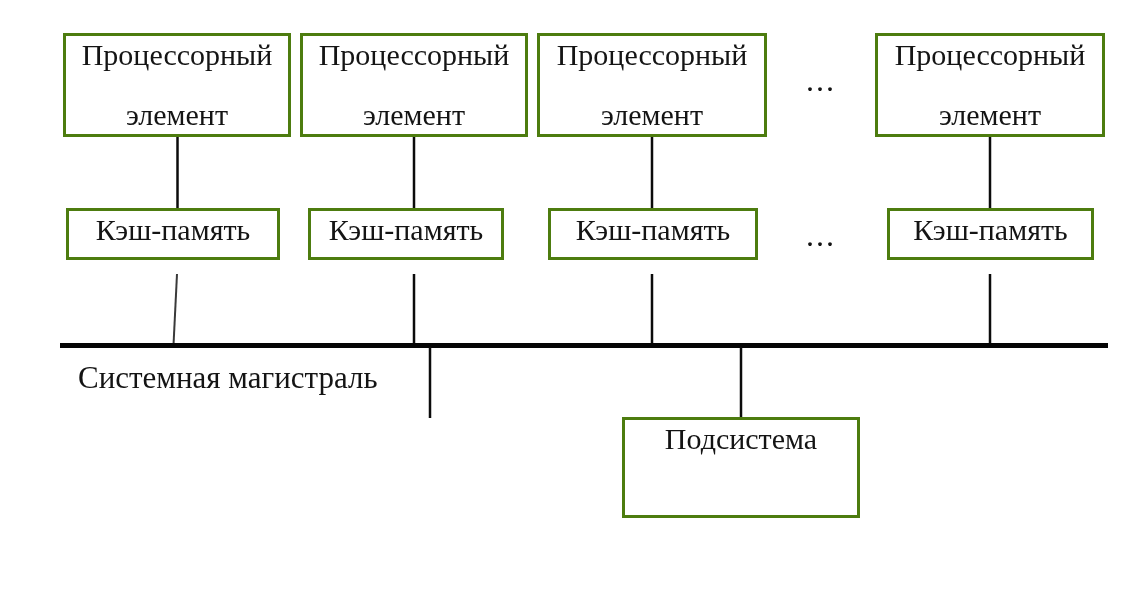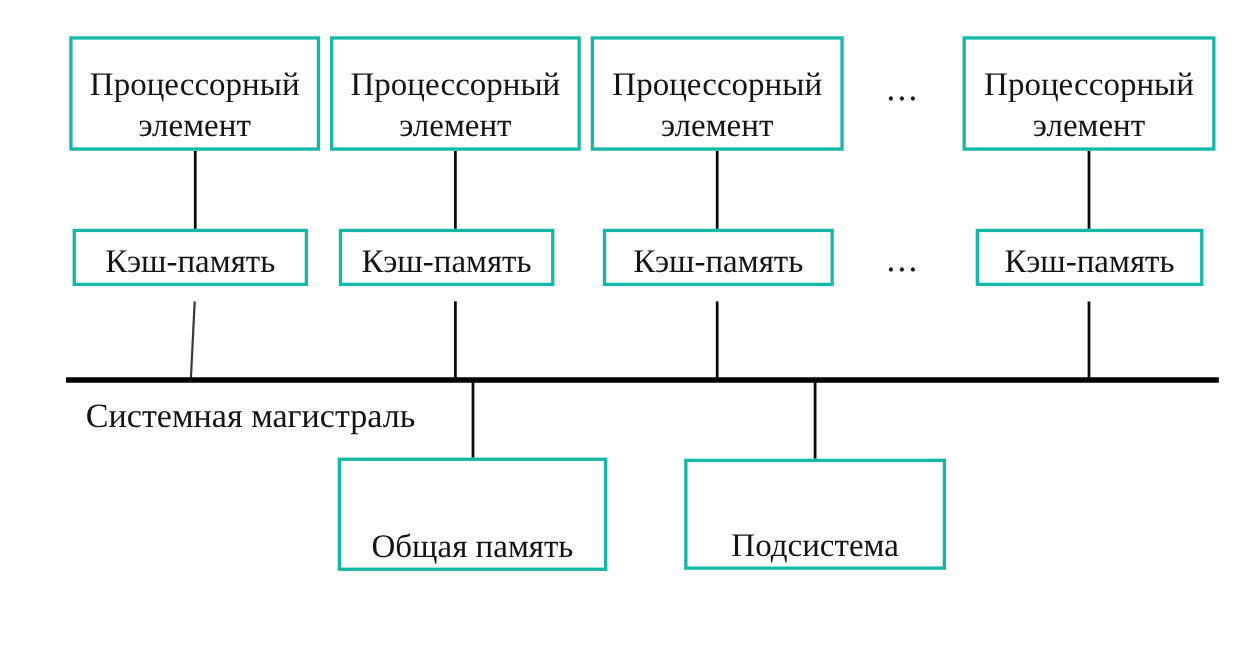--- a/index.html
+++ b/index.html
@@ -11,27 +11,27 @@
     position: relative;
     width: 1144px;
     height: 592px;
     background: #ffffff;
     font-family: "Liberation Serif", "DejaVu Serif", serif;
     color: #141414;
     overflow: hidden;
   }
   .box {
     position: absolute;
-    border: 3px solid #14b8a6;
+    border: 3px solid #4d7c0f;
     background: #ffffff;
     box-sizing: border-box;
     display: flex;
     flex-direction: column;
     align-items: center;
-    justify-content: flex-end;
+    justify-content: space-between;
     text-align: center;
     font-size: 30px;
     line-height: 38px;
     z-index: 2;
   }
   .proc-box   { top: 33px;  height: 104px; }
   .cache-box  { top: 208px; height: 52px;  }
   .bottom-box { height: 103px; }
   .ellipsis {
     position: absolute;
@@ -111,20 +111,17 @@
     <span>Кэш-память</span>
   </div>
   <div class="box cache-box" style="left:887px; width:207px;">
     <span>Кэш-память</span>
   </div>
 
   <div class="ellipsis" style="left:799px; top:219px;">...</div>
 
   <div class="bus-label">Системная магистраль</div>
 
-  <div class="box bottom-box" style="left:307px; top:416px; width:245px;">
-    <span>Общая память</span>
-  </div>
   <div class="box bottom-box" style="left:622px; top:417px; width:238px; height:101px;">
     <span>Подсистема</span>
   </div>
 
 </div>
 
 </body></html>

